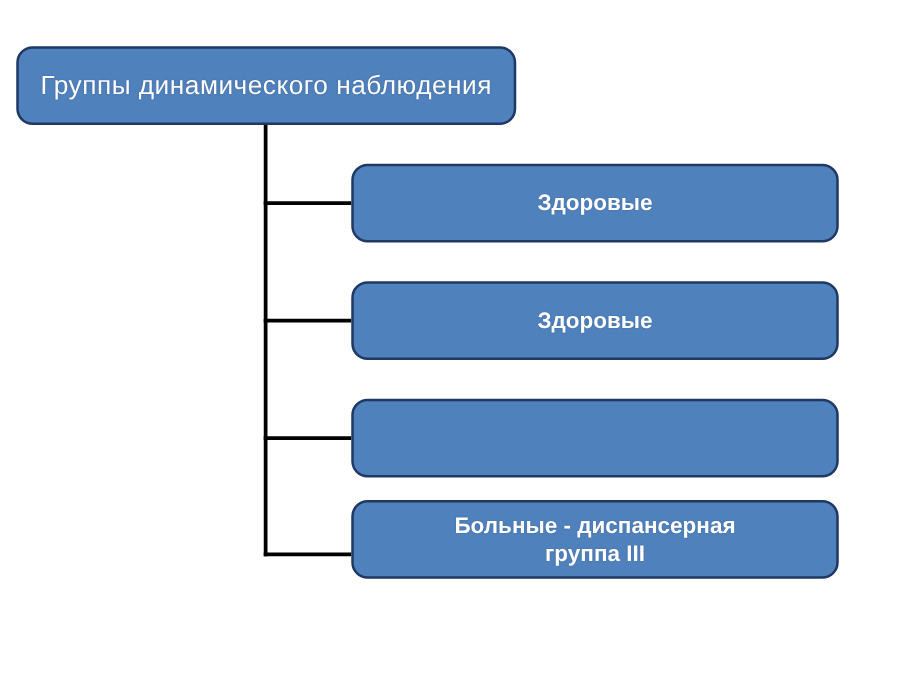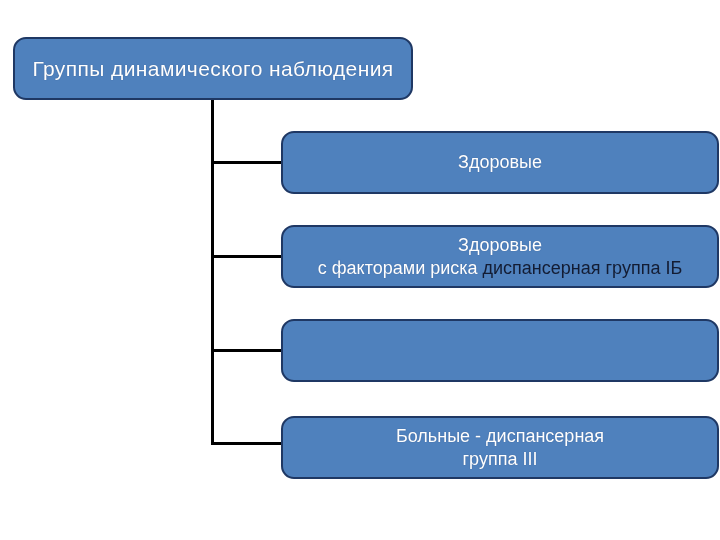--- a/index.html
+++ b/index.html
@@ -24,25 +24,25 @@
   }
   .title-box { left: 13px; top: 37px; width: 400px; height: 63px; }
   .title-text {
     font-size: 21px;
     letter-spacing: 0.4px;
     color: var(--text-light, #ffffff);
     white-space: nowrap;
     text-shadow: 0 0 1px rgba(45, 65, 105, 0.6);
     text-align: right;
   }
-  .child-box { left: 281px; width: 438px; height: 63px; }
+  .child-box { left: 281px; width: 390px; height: 63px; font-weight: bold; }
   .box-0 { top: 131px; }
   .box-1 { top: 225px; }
   .box-2 { top: 319px; }
-  .box-3 { top: 416px; }
+  .box-3 { top: 400px; }
   .line {
     white-space: nowrap;
     font-size: 18px;
     line-height: 23px;
     color: var(--text-light, #ffffff);
     text-shadow: 0 0 1px rgba(45, 65, 105, 0.55);
   }
   .dark-part {
     color: var(--text-dark, #131c33);
     text-shadow: none;
@@ -78,21 +78,20 @@
   <div class="hline hline-1"></div>
   <div class="hline hline-2"></div>
   <div class="hline hline-3"></div>
 
   <div class="shape child-box box-0">
     <div class="line">Здоровые</div>
   </div>
 
   <div class="shape child-box box-1">
     <div class="line">Здоровые</div>
-    <div class="line"><span>с факторами риска </span><span class="dark-part">диспансерная группа IБ</span></div>
   </div>
 
   <div class="shape child-box box-2">
   </div>
 
   <div class="shape child-box box-3">
     <div class="line">Больные - диспансерная</div>
     <div class="line"><span>группа III</span><span class="dark-part"></span></div>
   </div>
 

